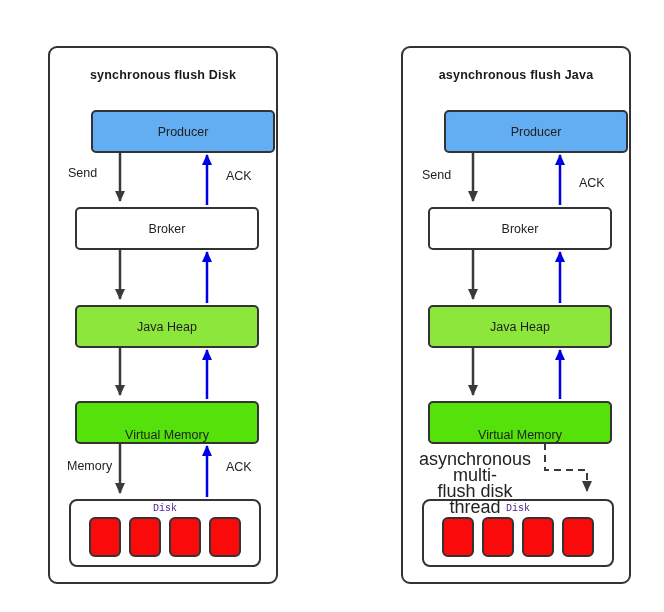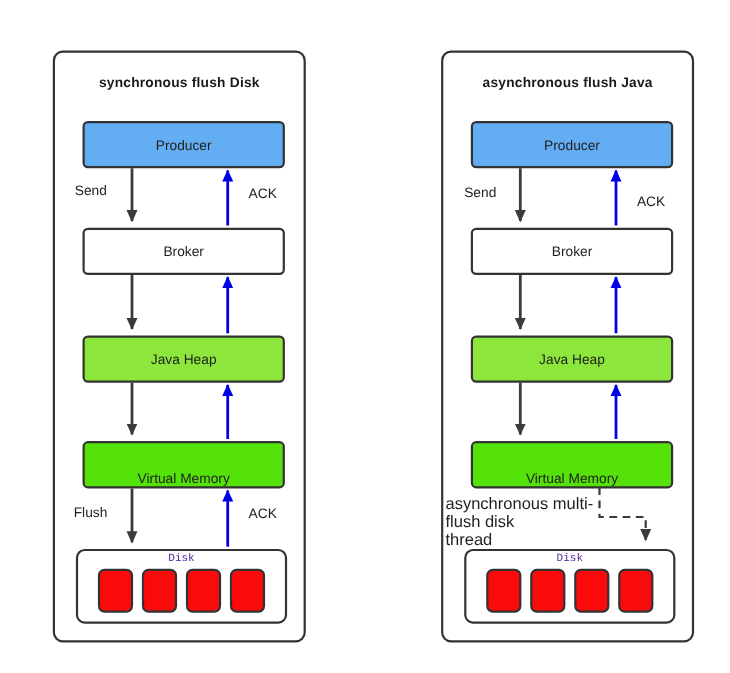--- a/index.html
+++ b/index.html
@@ -16,21 +16,21 @@
   .panel-title {
     position:absolute; top:20px; left:0; width:100%; text-align:center;
     font-size:12.5px; font-weight:bold; color:#1a1a1a; letter-spacing:0.2px;
   }
   .node {
     position:absolute; left:25px; width:184px; height:43px; box-sizing:border-box;
     border:2px solid #333333; border-radius:5px; background:#ffffff;
     display:flex; align-items:center; justify-content:center;
     font-size:12.5px; color:#1f1f1f;
   }
-  .node-producer { top:62px;  background:var(--producer-fill); }
+  .node-producer { top:62px;  background:var(--producer-fill);margin-left:16px; }
   .node-broker   { top:159px; }
   .node-heap     { top:257px; background:var(--heap-fill); }
   .node-vm       { top:353px; background:var(--vm-fill);align-items:flex-end; }
   .disk {
     position:absolute; left:19px; top:451px; width:192px; height:68px; box-sizing:border-box;
     border:2px solid #333333; border-radius:8px; background:#ffffff;
   }
   .disk-label { text-align:center; font-size:10px; line-height:13px; color:#4c1d95; margin-top:1px;font-family:Liberation Mono, monospace; }
   .chips { display:flex; justify-content:center; gap:8px; margin-top:2px; }
   .chip {
@@ -38,22 +38,22 @@
     background:var(--disk-chip-fill); border:2px solid #333333; border-radius:6px;
   }
   .edge-label { position:absolute; font-size:12.5px; color:#222222; white-space:nowrap; }
   .lbl-send      { left:18px;  top:118px; }
   .lbl-ack-top   { left:176px; top:121px; }
   .lbl-flush     { left:17px;  top:411px; }
   .lbl-ack-bot   { left:176px; top:412px; }
   .lbl-send-r    { left:19px;  top:120px; }
   .lbl-ack-top-r { left:176px; top:128px; }
   .async-note {
-    position:absolute; left:2px; top:403px; width:140px; text-align:left;
-    font-size:15px; line-height:16px; color:#222222;
+    position:absolute; left:2px; top:403px; width:140px; text-align:center;
+    font-size:18px; line-height:16px; color:#222222;
   }
   .arrows { position:absolute; left:-2px; top:-2px; pointer-events:none; }
   .stroke-black { stroke:var(--flow-arrow); stroke-width:2.5; fill:none; }
   .stroke-blue  { stroke:var(--ack-arrow);  stroke-width:2.5; fill:none; }
   .stroke-dash  { stroke:var(--flow-arrow); stroke-width:2;   fill:none; stroke-dasharray:7 5; }
   .head-black { fill:var(--flow-arrow); }
   .head-blue  { fill:var(--ack-arrow); }
 </style>
 </head>
 <body>
@@ -81,21 +81,21 @@
       <div class="chips">
         <div class="chip"></div>
         <div class="chip"></div>
         <div class="chip"></div>
         <div class="chip"></div>
       </div>
     </div>
 
     <div class="edge-label lbl-send">Send</div>
     <div class="edge-label lbl-ack-top">ACK</div>
-    <div class="edge-label lbl-flush">Flush</div>
+    <div class="edge-label lbl-flush">Memory</div>
     <div class="edge-label lbl-ack-bot">ACK</div>
 
     <svg class="arrows" width="230" height="538" viewBox="0 0 230 538">
       <defs>
         <marker id="mb1" markerUnits="userSpaceOnUse" markerWidth="13" markerHeight="13" refX="10" refY="6" orient="auto">
           <path class="head-black" d="M0,1 L11,6 L0,11 Z"></path>
         </marker>
         <marker id="mu1" markerUnits="userSpaceOnUse" markerWidth="13" markerHeight="13" refX="10" refY="6" orient="auto">
           <path class="head-blue" d="M0,1 L11,6 L0,11 Z"></path>
         </marker>

